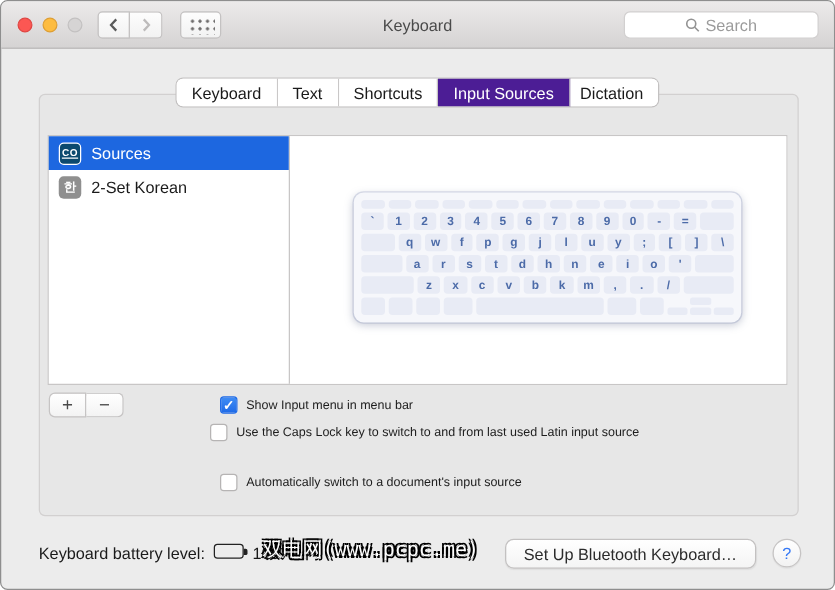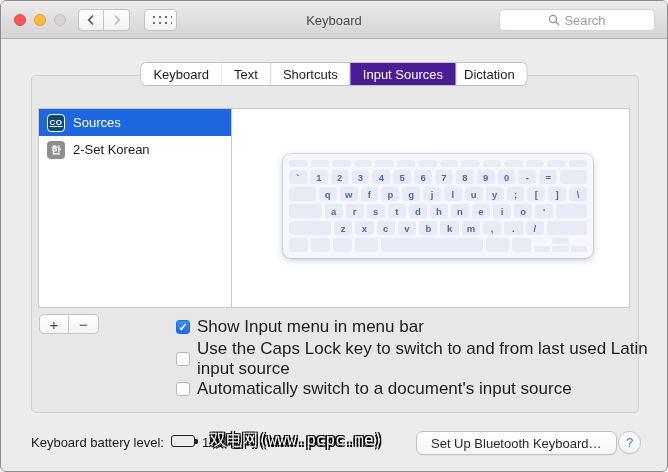--- a/index.html
+++ b/index.html
@@ -128,21 +128,21 @@
   .pm-btn.minus { border-radius:0 5px 5px 0; border-left:none; }
 
   
   .cb-row { position:absolute; display:flex; align-items:center; gap:7px; z-index:2; }
   .cb {
     width:14px; height:14px; border-radius:3px; background:#fff;
     border:1px solid #b6b4b4; flex:none; display:flex; align-items:center; justify-content:center;
   }
   .cb.checked { background:linear-gradient(#3f8cf4,#1f6be8); border-color:#1f6be8;
     color:#fff; font-size:11px; font-weight:bold; }
-  .cb-label { font-size:17px; color:#1d1d1d; }
+  .cb-label { font-size:10px; color:#1d1d1d; }
   .cb-sub { position:absolute; font-size:11px; color:#808080; z-index:2; }
 
   
   .battery-group {
     position:absolute; left:30px; top:434px; display:flex; gap:7px;
     font-size:13px; color:#1a1a1a; z-index:1;
   }
   .battery { position:relative; width:24px; height:12px; border:1.5px solid #222;
     border-radius:3px; padding:1.5px; }
   .battery-fill { width:88%; height:100%; background:#111; border-radius:1px; }
@@ -155,21 +155,20 @@
     font-size:16px; color:#fff; white-space:nowrap;
     text-shadow:-1.5px -1.5px 0 #000, 1.5px -1.5px 0 #000, -1.5px 1.5px 0 #000,
                  1.5px 1.5px 0 #000, 0 0 1px #000;
   }
 
   .setup-btn {
     position:absolute; left:403px; top:430px; height:24px; padding:0 14px;
     background:linear-gradient(#fff,#f4f4f4); border:1px solid #c3c1c1; border-radius:7px;
     display:flex; align-items:center; font-size:13px; color:#2b2b2b; z-index:2;
     box-shadow:0 1px 1px rgba(0,0,0,0.06);
-    margin-left:12px;
   }
   .help-btn {
     position:absolute; left:617px; top:430px; width:23px; height:23px; border-radius:50%;
     background:linear-gradient(#fff,#f2f2f2); border:1px solid #c6c4c4;
     display:flex; align-items:center; justify-content:center;
     font-size:13px; color:#3478f6; z-index:2; box-shadow:0 1px 1px rgba(0,0,0,0.06);
   }
 </style>
 </head>
 <body>
@@ -333,21 +332,21 @@
   <div class="plusminus">
     <div class="pm-btn plus">+</div>
     <div class="pm-btn minus">−</div>
   </div>
 
   <div class="cb-row" style="left:175px; top:316px;">
     <span class="cb checked">✓</span>
     <span class="cb-label">Show Input menu in menu bar</span>
   </div>
 
-  <div class="cb-row" style="left:175px; top:338px;">
+  <div class="cb-row" style="left:167px; top:338px;">
     <span class="cb"></span>
     <span class="cb-label">Use the Caps Lock key to switch to and from last used Latin input source</span>
   </div>
 
   <div class="cb-row" style="left:175px; top:378px;">
     <span class="cb"></span>
     <span class="cb-label">Automatically switch to a document's input source</span>
   </div>
 
   <div class="battery-group">

